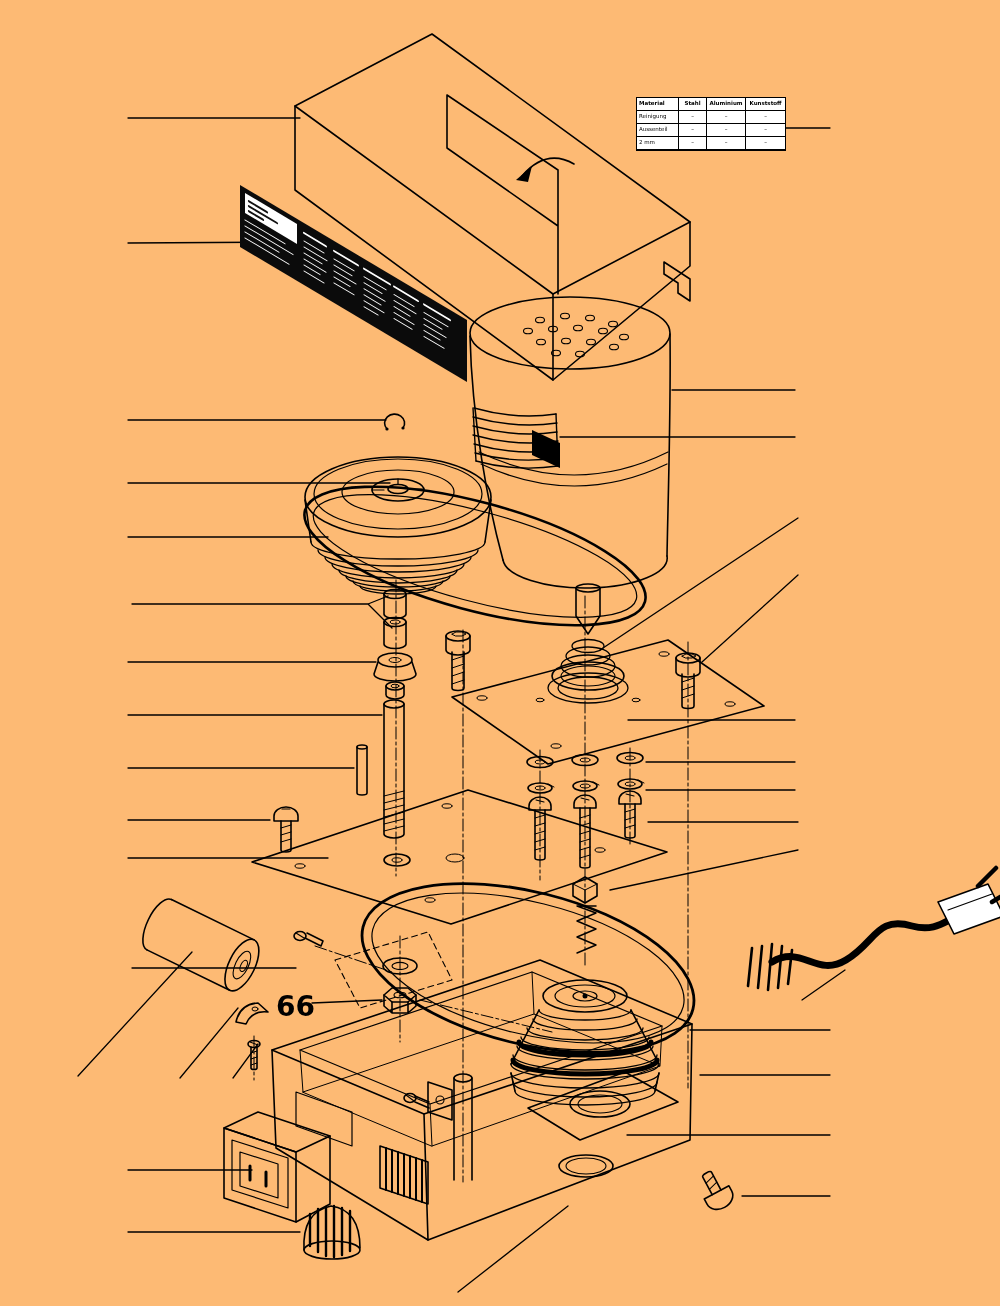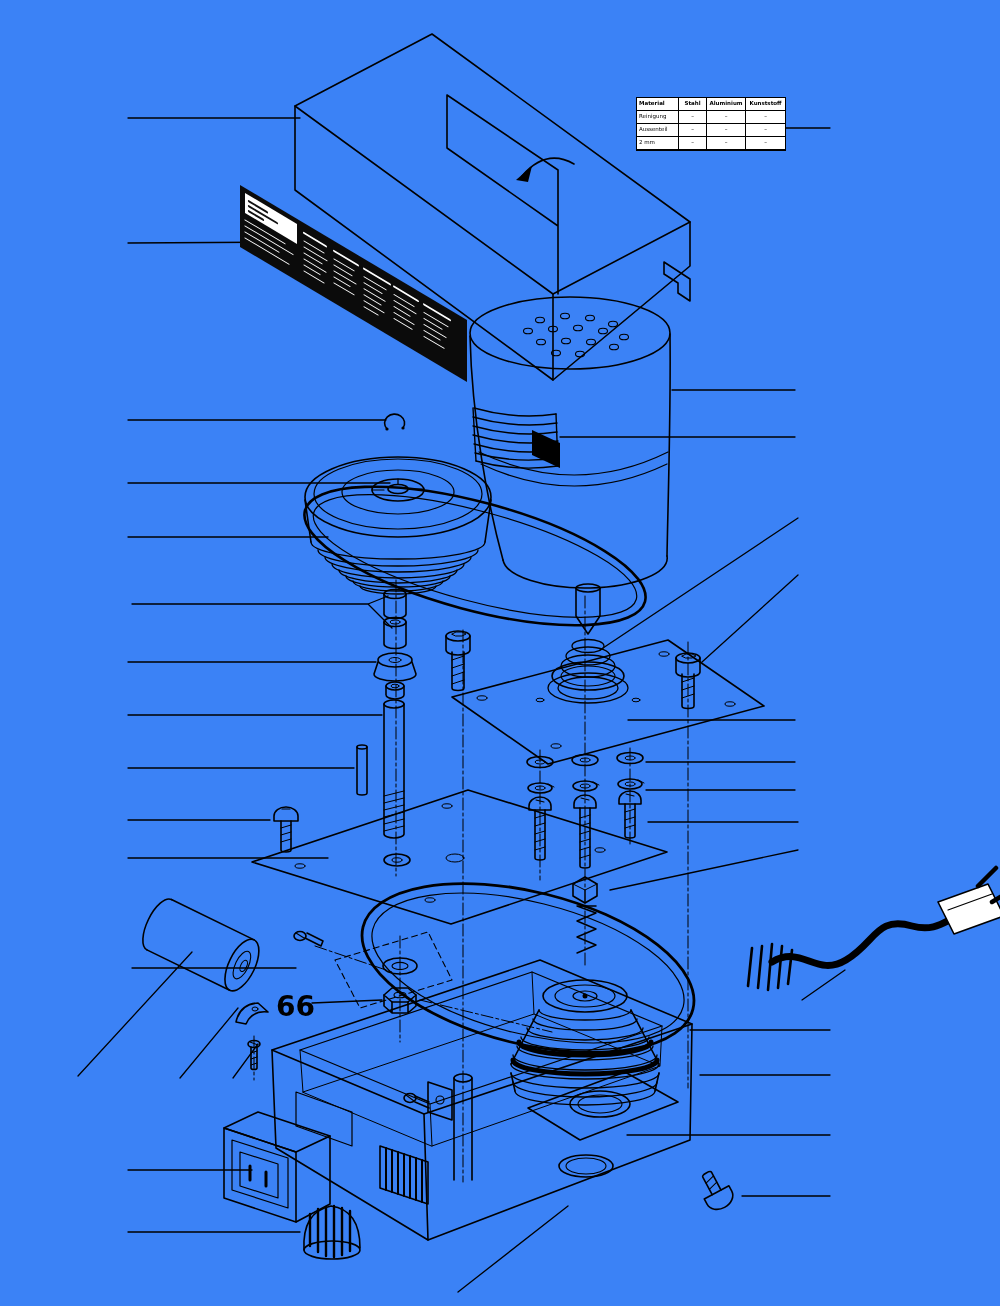--- a/index.html
+++ b/index.html
@@ -1,16 +1,16 @@
 <!DOCTYPE html>
 <html><head>
 <meta charset="utf-8">
 <style>
   html,body{margin:0;padding:0;background:#ffffff;}
-  .stage{position:relative;width:1000px;height:1306px;background:#3b82f6;overflow:hidden;
+  .stage{position:relative;width:1000px;height:1306px;background:#fdba74;overflow:hidden;
          font-family:"DejaVu Sans",sans-serif;}
   .stage svg{position:absolute;left:0;top:0;}
   .materials-table{position:absolute;left:636px;top:97px;width:150px;background:#fff;
     border:1px solid #000;display:grid;grid-template-columns:42px 28px 39px 39px;
     font:5.5px/1.5 "DejaVu Sans",sans-serif;color:#000;box-sizing:border-box;}
   .materials-table .cell{border-right:1px solid #000;border-bottom:1px solid #000;
     padding:1px 2px;height:13px;box-sizing:border-box;overflow:hidden;white-space:nowrap;}
   .materials-table .cell.last-col{border-right:none;}
   .materials-table .cell.val{text-align:center;}
   .materials-table .cell.hdr{font-weight:bold;}

